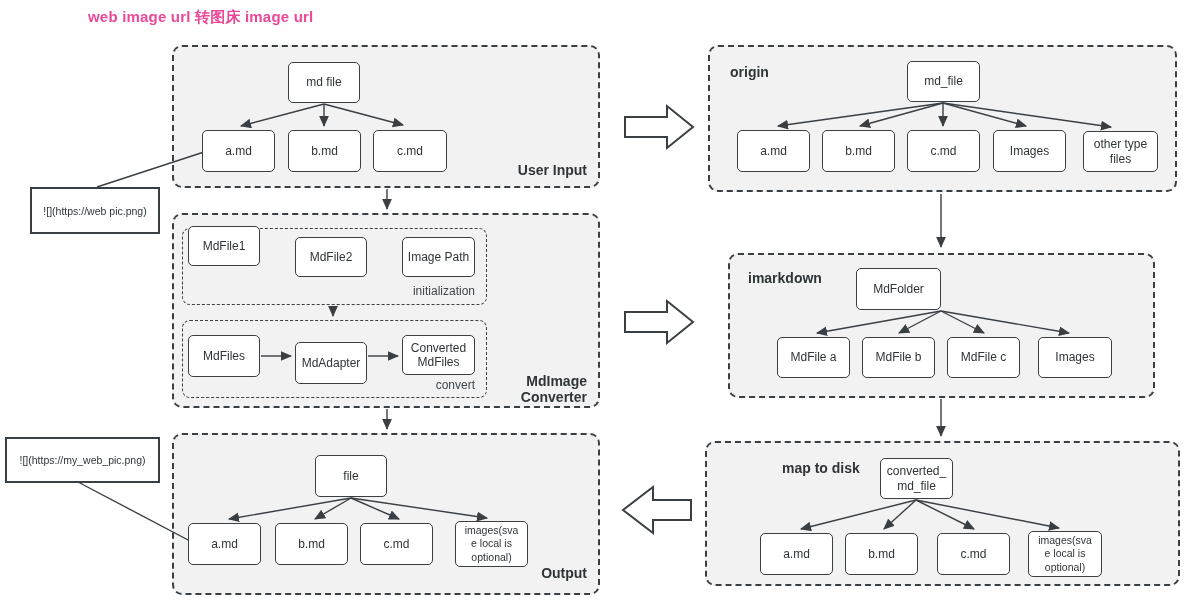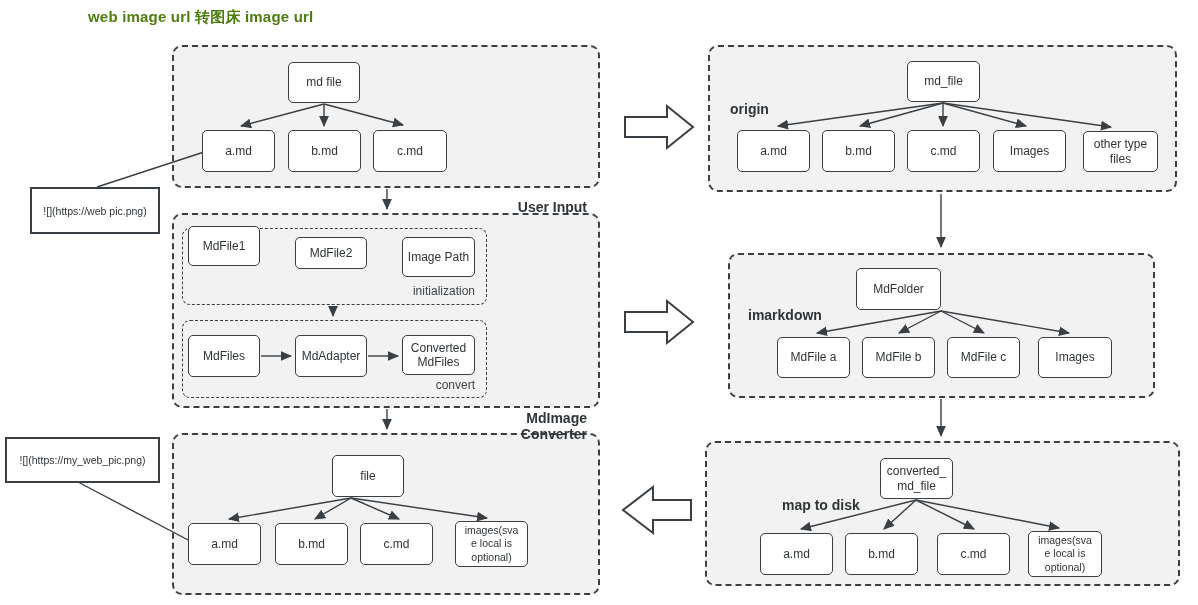--- a/index.html
+++ b/index.html
@@ -1,27 +1,27 @@
 <!DOCTYPE html>
 <html style="--line: #3a3f44; --container-fill: #f2f2f2; --node-fill: #ffffff; --text: #2f3437;"><head>
 <meta charset="utf-8">
 <style>
   html,body{margin:0;padding:0;}
   body{font-family:"Liberation Sans","DejaVu Sans",sans-serif;background:#ffffff;}
   #canvas{position:relative;width:1198px;height:605px;background:#fff;overflow:hidden;}
-  .title{position:absolute;left:88px;top:8px;font-size:15px;font-weight:bold;color:#4d7c0f;letter-spacing:.2px;}
+  .title{position:absolute;left:88px;top:8px;font-size:15px;font-weight:bold;color:#ec4899;letter-spacing:.2px;}
   .container{position:absolute;border:2px dashed var(--line,#3a3f44);border-radius:10px;background:var(--container-fill,#f2f2f2);box-sizing:border-box;}
   .subbox{position:absolute;border:1.6px dashed var(--line,#3a3f44);border-radius:8px;box-sizing:border-box;}
   .node{position:absolute;border:1.6px solid var(--line,#3a3f44);border-radius:5px;background:var(--node-fill,#ffffff);
         display:flex;align-items:center;justify-content:center;text-align:center;
         font-size:12px;color:var(--text,#2f3437);white-space:pre-line;line-height:1.2;box-sizing:border-box;padding:1px 2px;z-index:3;}
   .node.small{font-size:10.5px;line-height:1.25;}
   .note{position:absolute;border:2px solid var(--line,#3a3f44);background:#fff;display:flex;align-items:center;justify-content:center;
         font-size:10.5px;color:var(--text,#2f3437);white-space:nowrap;box-sizing:border-box;z-index:3;}
-  .seclabel{position:absolute;font-size:14px;font-weight:bold;color:var(--text,#2f3437);white-space:pre-line;z-index:4;margin-top:37px;}
+  .seclabel{position:absolute;font-size:14px;font-weight:bold;color:var(--text,#2f3437);white-space:pre-line;z-index:4;}
   .seclabel.right{text-align:right;}
   .sublabel{position:absolute;font-size:12px;color:#3f454a;text-align:right;z-index:4;}
   svg.wires{position:absolute;left:0;top:0;z-index:2;}
   svg.wires line{stroke:var(--line,#3a3f44);stroke-width:1.4;}
   svg.wires polygon{fill:#ffffff;stroke:var(--line,#3a3f44);stroke-width:2;}
 </style>
 </head>
 <body>
 
 <div id="canvas">
@@ -100,33 +100,33 @@
   <div class="node" style="left:288px;top:130px;width:73px;height:42px;">b.md</div>
   <div class="node" style="left:373px;top:130px;width:74px;height:42px;">c.md</div>
 
   <div class="container" style="left:172px;top:213px;width:428px;height:195px;"></div>
   <div class="seclabel right" style="left:455px;top:373px;width:132px;">MdImage
 Converter</div>
 
   <div class="subbox" style="left:182px;top:228px;width:305px;height:77px;"></div>
   <div class="sublabel" style="left:330px;top:284px;width:145px;">initialization</div>
   <div class="node" style="left:188px;top:226px;width:72px;height:40px;">MdFile1</div>
-  <div class="node" style="left:295px;top:237px;width:72px;height:32px;">MdFile2</div>
+  <div class="node" style="left:295px;top:237px;width:72px;height:40px;">MdFile2</div>
   <div class="node" style="left:402px;top:237px;width:73px;height:40px;">Image Path</div>
 
   <div class="subbox" style="left:182px;top:320px;width:305px;height:78px;"></div>
   <div class="sublabel" style="left:330px;top:378px;width:145px;">convert</div>
   <div class="node" style="left:188px;top:335px;width:72px;height:42px;">MdFiles</div>
-  <div class="node" style="left:295px;top:335px;width:72px;height:42px;">MdAdapter</div>
+  <div class="node" style="left:295px;top:342px;width:72px;height:42px;">MdAdapter</div>
   <div class="node" style="left:402px;top:335px;width:73px;height:40px;">Converted
 MdFiles</div>
 
   <div class="container" style="left:172px;top:433px;width:428px;height:162px;"></div>
   <div class="seclabel right" style="left:455px;top:565px;width:132px;">Output</div>
-  <div class="node" style="left:332px;top:455px;width:72px;height:42px;">file</div>
+  <div class="node" style="left:315px;top:455px;width:72px;height:42px;">file</div>
   <div class="node" style="left:188px;top:523px;width:73px;height:42px;">a.md</div>
   <div class="node" style="left:275px;top:523px;width:73px;height:42px;">b.md</div>
   <div class="node" style="left:360px;top:523px;width:73px;height:42px;">c.md</div>
   <div class="node small" style="left:455px;top:521px;width:73px;height:46px;">images(sva
 e local is
 optional)</div>
 
   <div class="container" style="left:708px;top:45px;width:469px;height:147px;"></div>
   <div class="seclabel" style="left:730px;top:64px;">origin</div>
   <div class="node" style="left:907px;top:61px;width:73px;height:41px;">md_file</div>

